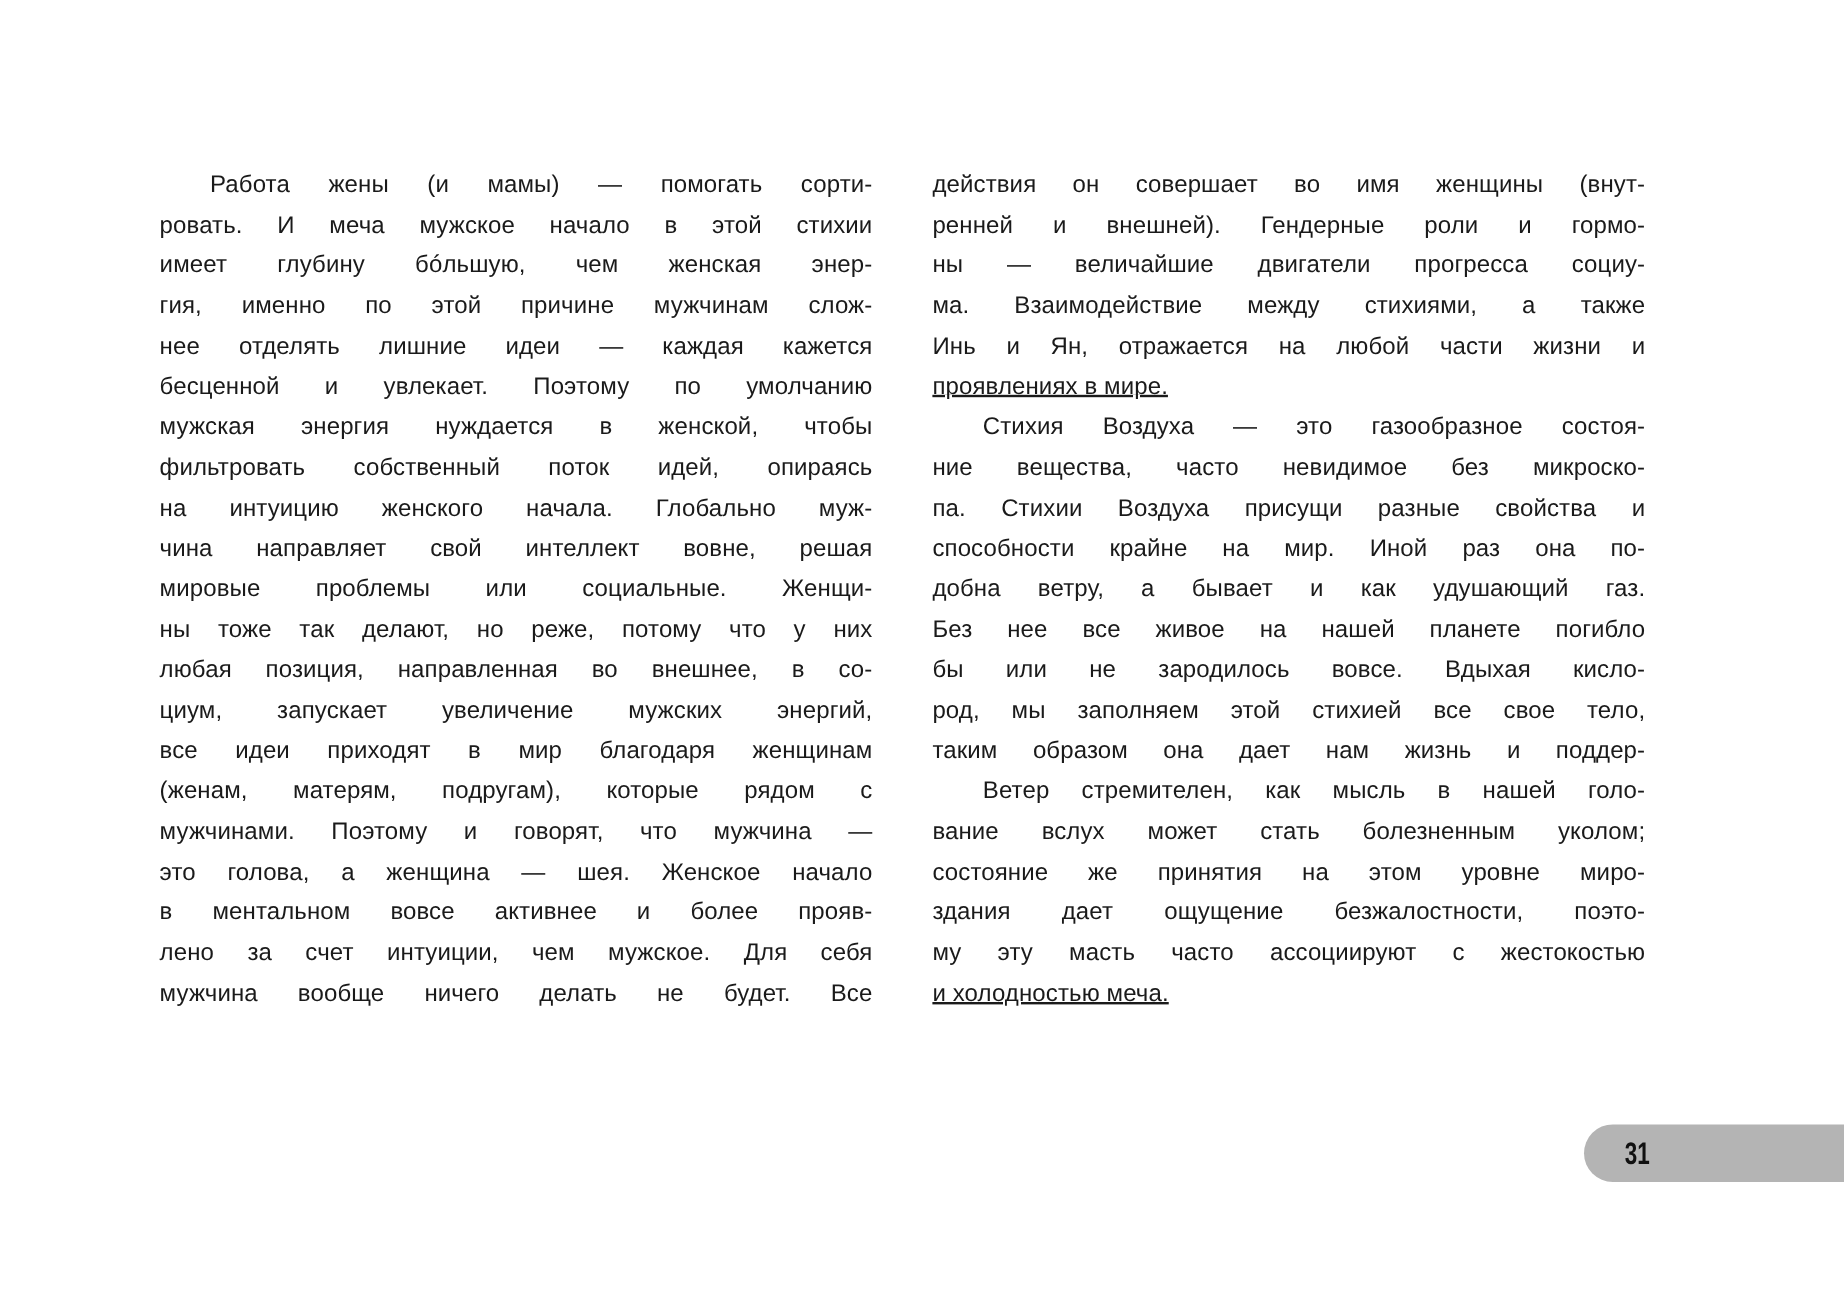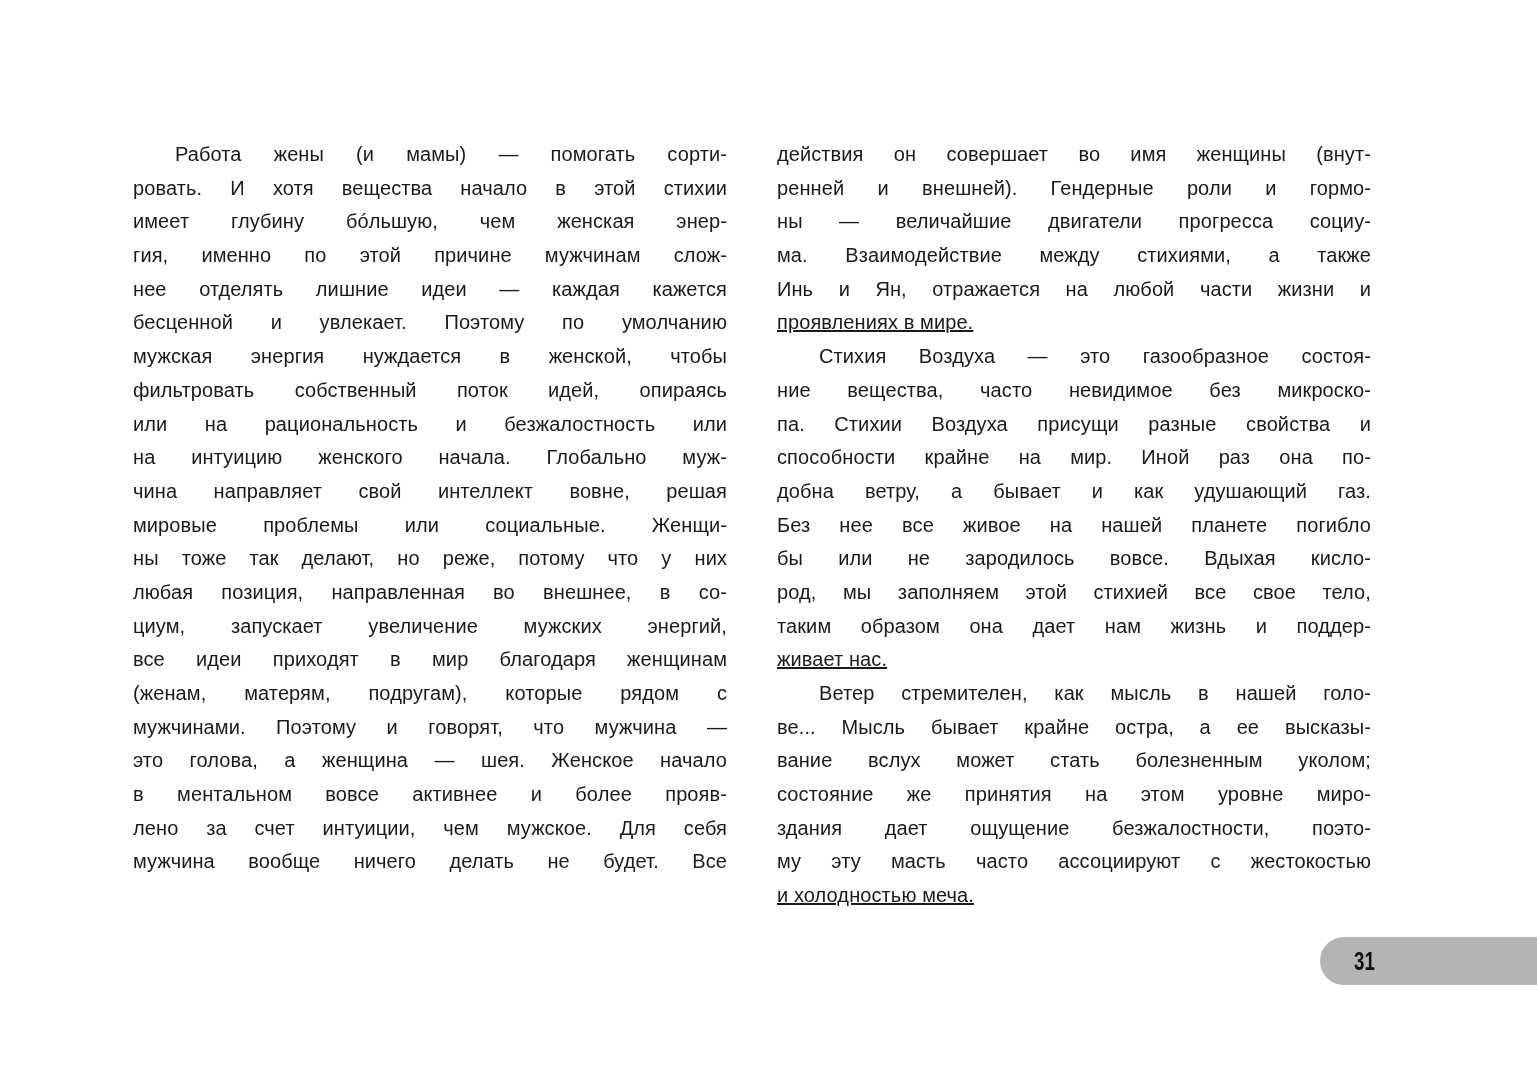--- a/index.html
+++ b/index.html
@@ -54,28 +54,27 @@
       color: #111111;
       transform: scaleX(0.72);
       transform-origin: left center;
     }
   </style>
 </head>
 <body>
 
 <div class="column col-left">
     <span class="line indent">Работа жены (и мамы) — помогать сорти-</span>
-    <span class="line">ровать. И хотя вещества начало в этой стихии</span>
+    <span class="line">ровать. И меча мужское начало в этой стихии</span>
     <span class="line">имеет глубину бóльшую, чем женская энер-</span>
     <span class="line">гия, именно по этой причине мужчинам слож-</span>
     <span class="line">нее отделять лишние идеи — каждая кажется</span>
     <span class="line">бесценной и увлекает. Поэтому по умолчанию</span>
     <span class="line">мужская энергия нуждается в женской, чтобы</span>
     <span class="line">фильтровать собственный поток идей, опираясь</span>
-    <span class="line">или на рациональность и безжалостность или</span>
     <span class="line">на интуицию женского начала. Глобально муж-</span>
     <span class="line">чина направляет свой интеллект вовне, решая</span>
     <span class="line">мировые проблемы или социальные. Женщи-</span>
     <span class="line">ны тоже так делают, но реже, потому что у них</span>
     <span class="line">любая позиция, направленная во внешнее, в со-</span>
     <span class="line">циум, запускает увеличение мужских энергий,</span>
     <span class="line">все идеи приходят в мир благодаря женщинам</span>
     <span class="line">(женам, матерям, подругам), которые рядом с</span>
     <span class="line">мужчинами. Поэтому и говорят, что мужчина —</span>
     <span class="line">это голова, а женщина — шея. Женское начало</span>
@@ -92,23 +91,21 @@
     <span class="line last">проявлениях в мире.</span>
     <span class="line indent">Стихия Воздуха — это газообразное состоя-</span>
     <span class="line">ние вещества, часто невидимое без микроско-</span>
     <span class="line">па. Стихии Воздуха присущи разные свойства и</span>
     <span class="line">способности крайне на мир. Иной раз она по-</span>
     <span class="line">добна ветру, а бывает и как удушающий газ.</span>
     <span class="line">Без нее все живое на нашей планете погибло</span>
     <span class="line">бы или не зародилось вовсе. Вдыхая кисло-</span>
     <span class="line">род, мы заполняем этой стихией все свое тело,</span>
     <span class="line">таким образом она дает нам жизнь и поддер-</span>
-    <span class="line last">живает нас.</span>
     <span class="line indent">Ветер стремителен, как мысль в нашей голо-</span>
-    <span class="line">ве... Мысль бывает крайне остра, а ее высказы-</span>
     <span class="line">вание вслух может стать болезненным уколом;</span>
     <span class="line">состояние же принятия на этом уровне миро-</span>
     <span class="line">здания дает ощущение безжалостности, поэто-</span>
     <span class="line">му эту масть часто ассоциируют с жестокостью</span>
     <span class="line last">и холодностью меча.</span>
   </div>
 
 <div class="page-badge">
   <span class="page-number">31</span>
 </div>

